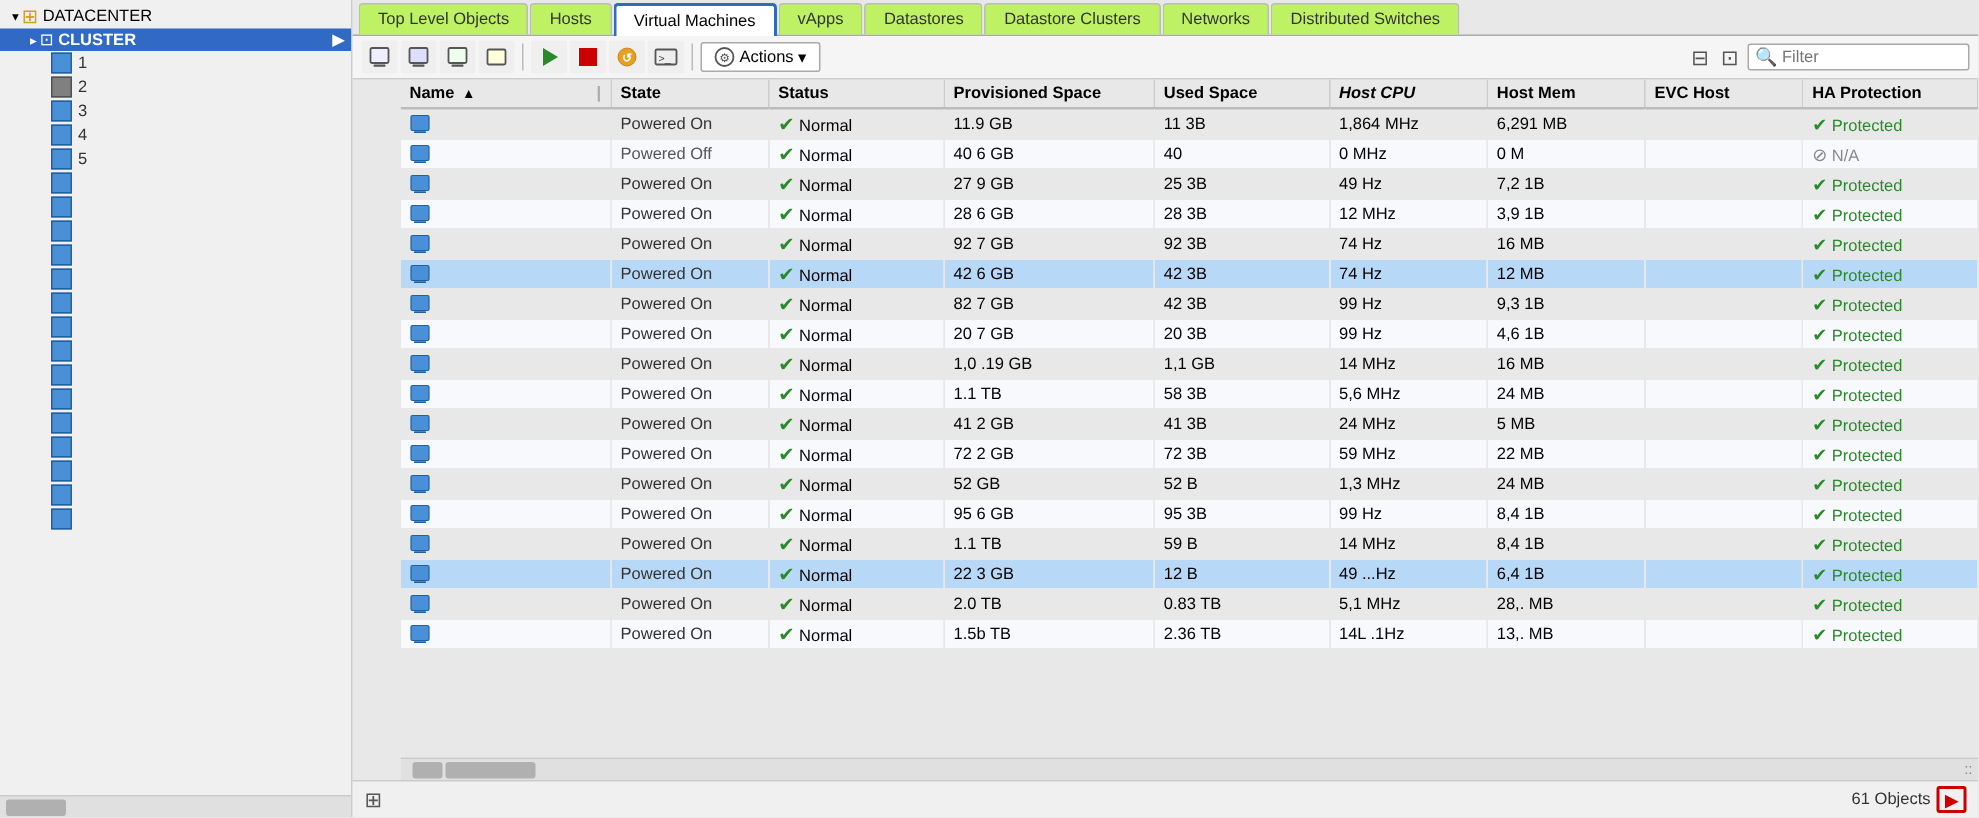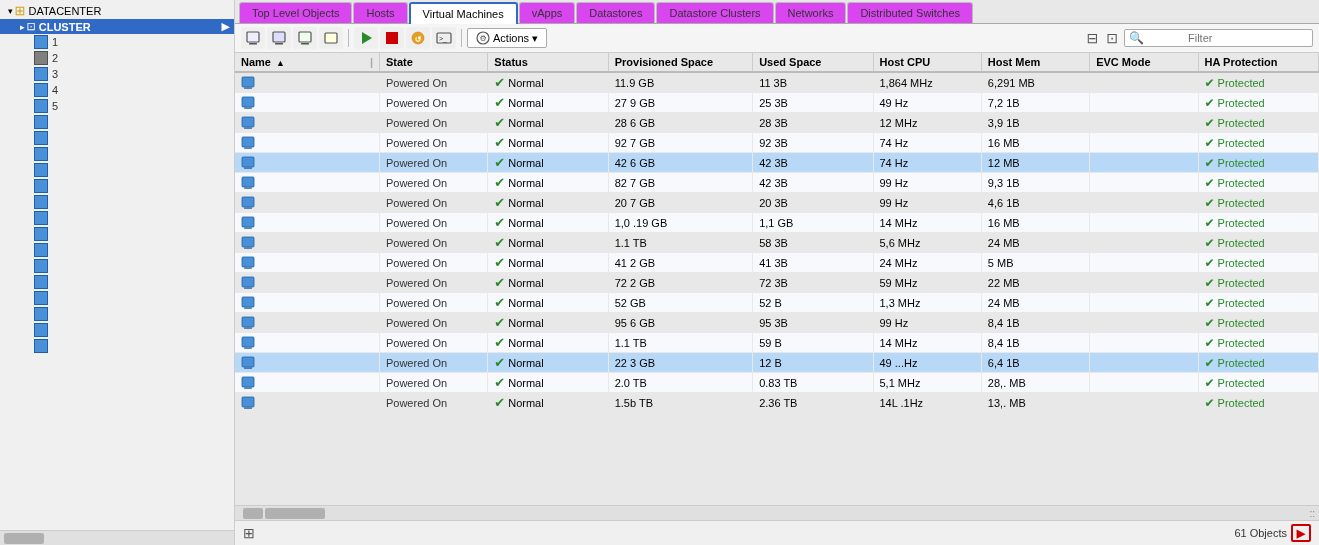--- a/index.html
+++ b/index.html
@@ -12,49 +12,49 @@
     .sidebar-header { background: #d0d0d0; padding: 3px 5px; font-weight: bold; font-size: 11px; display: flex; align-items: center; gap: 4px; border-bottom: 1px solid #bbb; }
     .sidebar-tree { flex: 1; overflow-y: auto; overflow-x: hidden; padding: 2px 0; }
     .tree-item { display: flex; align-items: center; padding: 1px 4px; cursor: pointer; white-space: nowrap; }
     .tree-item.selected { background: #316ac5; color: white; }
 
     
     .main-content { flex: 1; display: flex; flex-direction: column; overflow: hidden; }
 
     
     .tab-bar { display: flex; align-items: center; background: #e8e8e8; border-bottom: 1px solid #aaa; padding: 2px 4px 0; }
-    .tab { padding: 4px 12px; font-size: 11px; cursor: pointer; border: 1px solid #bbb; border-bottom: none; background: #d946ef; margin-right: 1px; border-radius: 3px 3px 0 0; color: #333; }
+    .tab { padding: 4px 12px; font-size: 11px; cursor: pointer; border: 1px solid #bbb; border-bottom: none; background: #bef264; margin-right: 1px; border-radius: 3px 3px 0 0; color: #333; }
     .tab.active { background: white; border-color: #aaa; border-bottom: 1px solid white; margin-bottom: -1px; color: #000; font-weight: normal; border: 2px solid #316ac5; border-bottom: none; }
 
     
     .toolbar { display: flex; align-items: center; padding: 3px 6px; background: #f5f5f5; border-bottom: 1px solid #ccc; gap: 2px; }
     .toolbar-btn { width: 24px; height: 22px; display: inline-flex; align-items: center; justify-content: center; cursor: pointer; border: 1px solid transparent; border-radius: 2px; font-size: 12px; }
     .toolbar-separator { width: 1px; height: 18px; background: #bbb; margin: 0 3px; }
     .toolbar-actions { display: flex; align-items: center; padding: 2px 8px; border: 1px solid #aaa; border-radius: 2px; cursor: pointer; background: white; gap: 3px; font-size: 11px; }
     .filter-box { margin-left: auto; display: flex; align-items: center; border: 1px solid #aaa; border-radius: 2px; background: white; padding: 1px 4px; gap: 3px; }
-    .filter-input { border: none; outline: none; font-size: 11px; width: 120px; margin-left: 41px; }
+    .filter-input { border: none; outline: none; font-size: 11px; width: 120px; }
     .toolbar-right { margin-left: auto; display: flex; align-items: center; gap: 4px; }
     table { width: 100%; border-collapse: collapse; font-size: 11px; }
     thead th { background: #e8e8e8; border-bottom: 2px solid #bbb; border-right: 1px solid #ccc; padding: 3px 6px; text-align: left; font-weight: bold; position: sticky; top: 0; z-index: 2; white-space: nowrap; cursor: pointer; user-select: none; }
     tbody tr { border-bottom: 1px solid #e8e8e8; }
     tbody tr:nth-child(even) { background: #f7f9fc; }
     tbody tr.selected { background: #b8d8f8; }
     tbody td { padding: 2px 6px; border-right: 1px solid #e8e8e8; white-space: nowrap; overflow: hidden; max-width: 150px; }
 
     .sort-arrow { font-size: 9px; margin-left: 2px; }
 
     
     .bottom-bar { display: flex; align-items: center; padding: 3px 8px; background: #f0f0f0; border-top: 1px solid #ccc; min-height: 22px; }
     .bottom-bar-left { display: flex; align-items: center; }
     .bottom-bar-right { margin-left: auto; display: flex; align-items: center; gap: 4px; font-size: 11px; }
     .nav-btn { width: 20px; height: 18px; display: inline-flex; align-items: center; justify-content: center; border: 2px solid #cc0000; border-radius: 2px; cursor: pointer; font-size: 11px; color: #cc0000; font-weight: bold; }
     .object-count { font-size: 11px; color: #333; }
 
     
-    .table-wrapper { flex: 1; overflow: hidden; display: flex; flex-direction: column; }
+    .table-wrapper { flex: 1; overflow: hidden; display: flex; flex-direction: column; margin-left: 32px; }
     .table-scroll { flex: 1; overflow-y: auto; overflow-x: auto; }
 
     
     .hscroll-bar { height: 15px; background: #e0e0e0; border-top: 1px solid #ccc; display: flex; align-items: center; padding: 0 4px; }
     .icon-small { font-size: 14px; cursor: pointer; padding: 2px; color: #555; }
   </style>
 </head>
 <body>
 
 <div class="container">
@@ -252,40 +252,54 @@
           <thead>
             <tr>
               <th style="min-width:120px;">
                 Name <span class="sort-arrow">▲</span>
                 <span style="float:right;cursor:col-resize;color:#aaa;">|</span>
               </th>
               <th style="min-width:90px;">State</th>
               <th style="min-width:100px;">Status</th>
               <th style="min-width:120px;">Provisioned Space</th>
               <th style="min-width:100px;">Used Space</th>
-              <th style="min-width:90px;">Host CPU</th>
+              <th style="min-width:90px;font-style:italic;">Host CPU</th>
               <th style="min-width:90px;">Host Mem</th>
-              <th style="min-width:90px;">EVC Mode</th>
+              <th style="min-width:90px;">EVC Host</th>
               <th style="min-width:100px;">HA Protection</th>
             </tr>
           </thead>
           <tbody id="table-body">
           <tr>
                 <td><svg width="14" height="14" viewBox="0 0 14 14" style="vertical-align:middle;margin-right:3px;">
                     <rect x="1" y="1" width="12" height="10" rx="1" fill="#4a90d9" stroke="#2060a0" stroke-width="0.8"></rect>
                     <rect x="3" y="11.5" width="8" height="1.2" rx="0.4" fill="#2060a0"></rect>
                   </svg></td>
                 <td style="color: rgb(51, 51, 51);">Powered On</td>
                 <td><span style="color:#2a8a2a;font-size:13px;margin-right:3px;">✔</span>Normal</td>
                 <td>11.9 GB</td>
                 <td>11 3B</td>
                 <td>1,864 MHz</td>
                 <td>6,291 MB</td>
                 <td></td>
                 <td><span style="color:#2a8a2a;font-size:12px;margin-right:3px;">✔</span><span style="color:#2a8a2a;">Protected</span></td>
+              </tr>
+              <tr>
+                <td><svg width="14" height="14" viewBox="0 0 14 14" style="vertical-align:middle;margin-right:3px;">
+                    <rect x="1" y="1" width="12" height="10" rx="1" fill="#4a90d9" stroke="#2060a0" stroke-width="0.8"></rect>
+                    <rect x="3" y="11.5" width="8" height="1.2" rx="0.4" fill="#2060a0"></rect>
+                  </svg></td>
+                <td style="color: rgb(85, 85, 85);">Powered Off</td>
+                <td><span style="color:#2a8a2a;font-size:13px;margin-right:3px;">✔</span>Normal</td>
+                <td>40 6 GB</td>
+                <td>40</td>
+                <td>0 MHz</td>
+                <td>0 M</td>
+                <td></td>
+                <td><span style="color:#888;font-size:12px;margin-right:3px;">⊘</span><span style="color:#888;">N/A</span></td>
               </tr>
               <tr>
                 <td><svg width="14" height="14" viewBox="0 0 14 14" style="vertical-align:middle;margin-right:3px;">
                     <rect x="1" y="1" width="12" height="10" rx="1" fill="#4a90d9" stroke="#2060a0" stroke-width="0.8"></rect>
                     <rect x="3" y="11.5" width="8" height="1.2" rx="0.4" fill="#2060a0"></rect>
                   </svg></td>
                 <td style="color: rgb(51, 51, 51);">Powered On</td>
                 <td><span style="color:#2a8a2a;font-size:13px;margin-right:3px;">✔</span>Normal</td>
                 <td>27 9 GB</td>
                 <td>25 3B</td>

